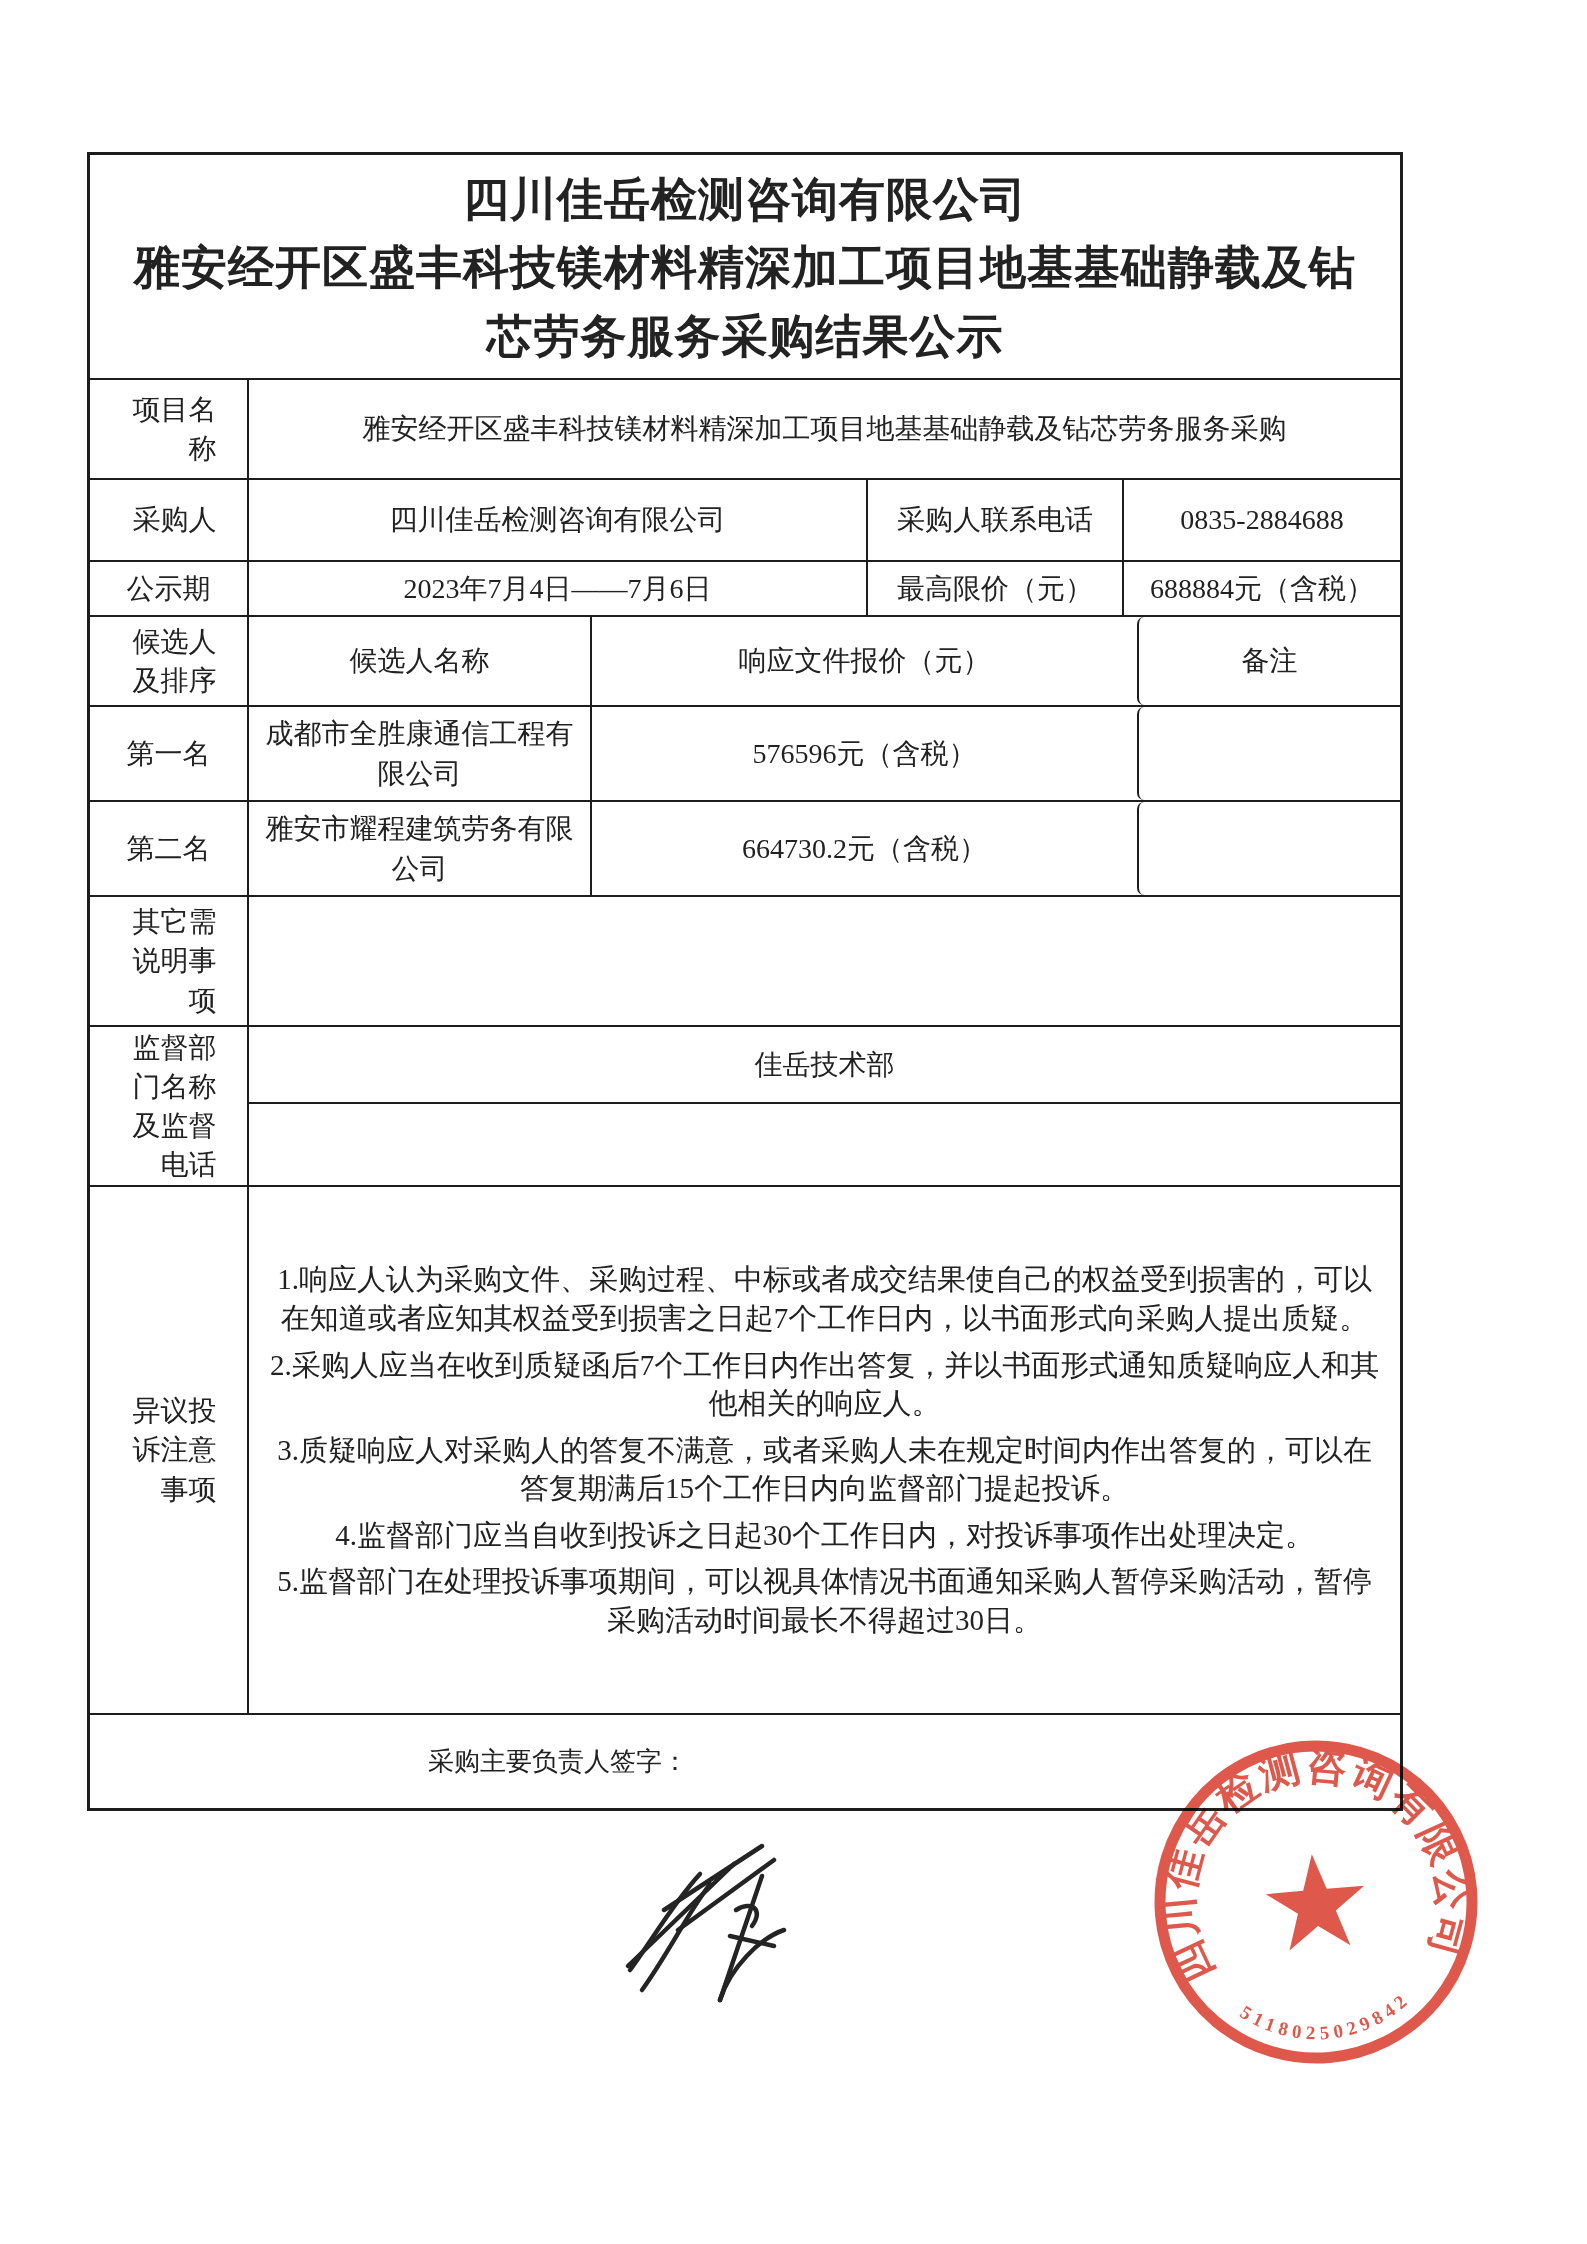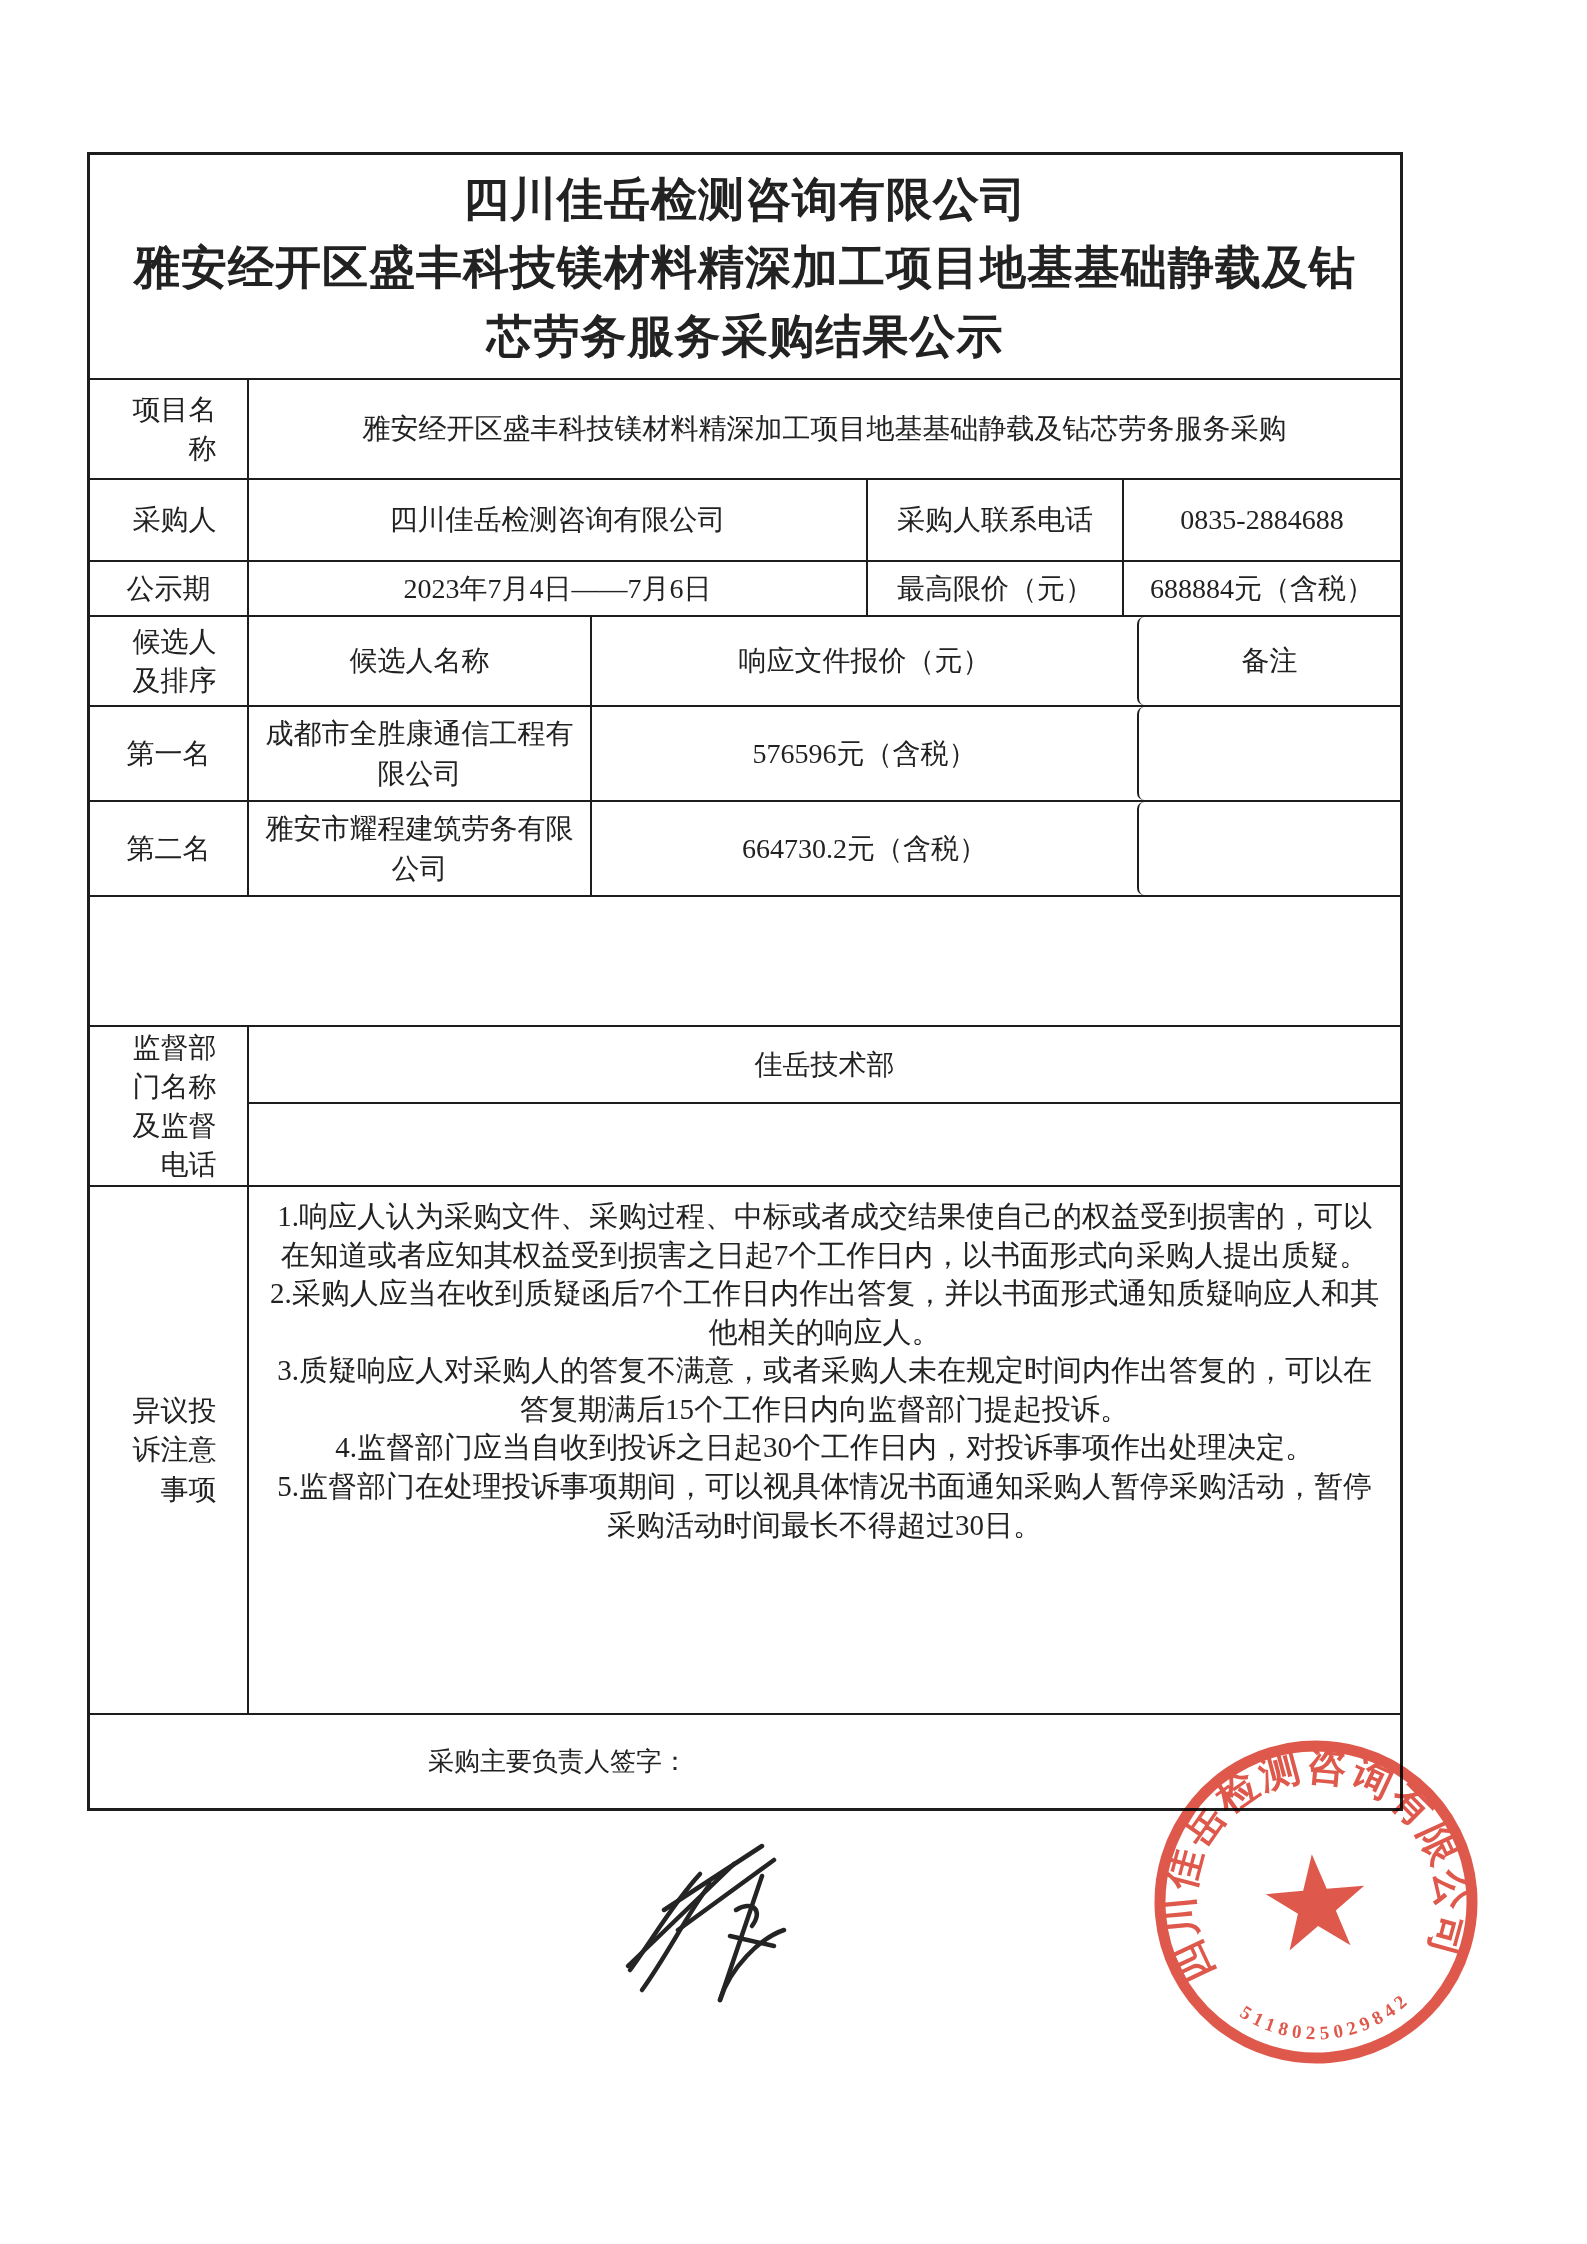--- a/index.html
+++ b/index.html
@@ -49,21 +49,21 @@
   
   .c-name{width:343px;flex:none;}
   .c-price{width:547px;flex:none;}
   .c-note{flex:1;border-radius:7px;}
   
   .sup-right{flex:1;display:flex;flex-direction:column;border-left:2px solid #1d1d1d;}
   .sup-top{height:75px;display:flex;align-items:center;justify-content:center;font-size:28px;}
   .sup-bottom{flex:1;border-top:2px solid #1d1d1d;}
   
   .obj-val{flex:1;border-left:2px solid #1d1d1d;display:flex;flex-direction:column;
-           justify-content:flex-start;padding:10px 19px;}
+           justify-content:center;padding:10px 19px;gap:8px;}
   .obj-item{font-size:29px;line-height:1.33;text-align:center;margin:0;}
   
   .r-sign{display:flex;align-items:center;}
   .sign-label{font-size:26px;margin-left:338px;white-space:nowrap;}
   
   .signature-svg{position:absolute;left:612px;top:1818px;width:210px;height:200px;z-index:5;}
   .stamp{position:absolute;left:1146px;top:1732px;width:340px;height:340px;z-index:4;
          opacity:0.85;mix-blend-mode:multiply;}
   .stamp text{font-family:"Liberation Serif","DejaVu Serif",serif;font-weight:bold;}
 </style>
@@ -121,20 +121,23 @@
   </div>
 
   <div class="trow r-cand">
     <div class="cell lab">第二名</div>
     <div class="cell c-name">雅安市耀程建筑劳务有限公司</div>
     <div class="cell c-price">664730.2元（含税）</div>
     <div class="cell c-note"></div>
   </div>
 
   <div class="trow r-other">
+    <div class="cell lab">
+      <span class="labwrap">其它需说明事项</span>
+    </div>
     <div class="cell" style="flex:1;"></div>
   </div>
 
   <div class="trow r-superv">
     <div class="cell lab" style="border-left:none;">
       <span class="labwrap">监督部门名称及监督电话</span>
     </div>
     <div class="sup-right">
       <div class="sup-top">佳岳技术部</div>
       <div class="sup-bottom"></div>

